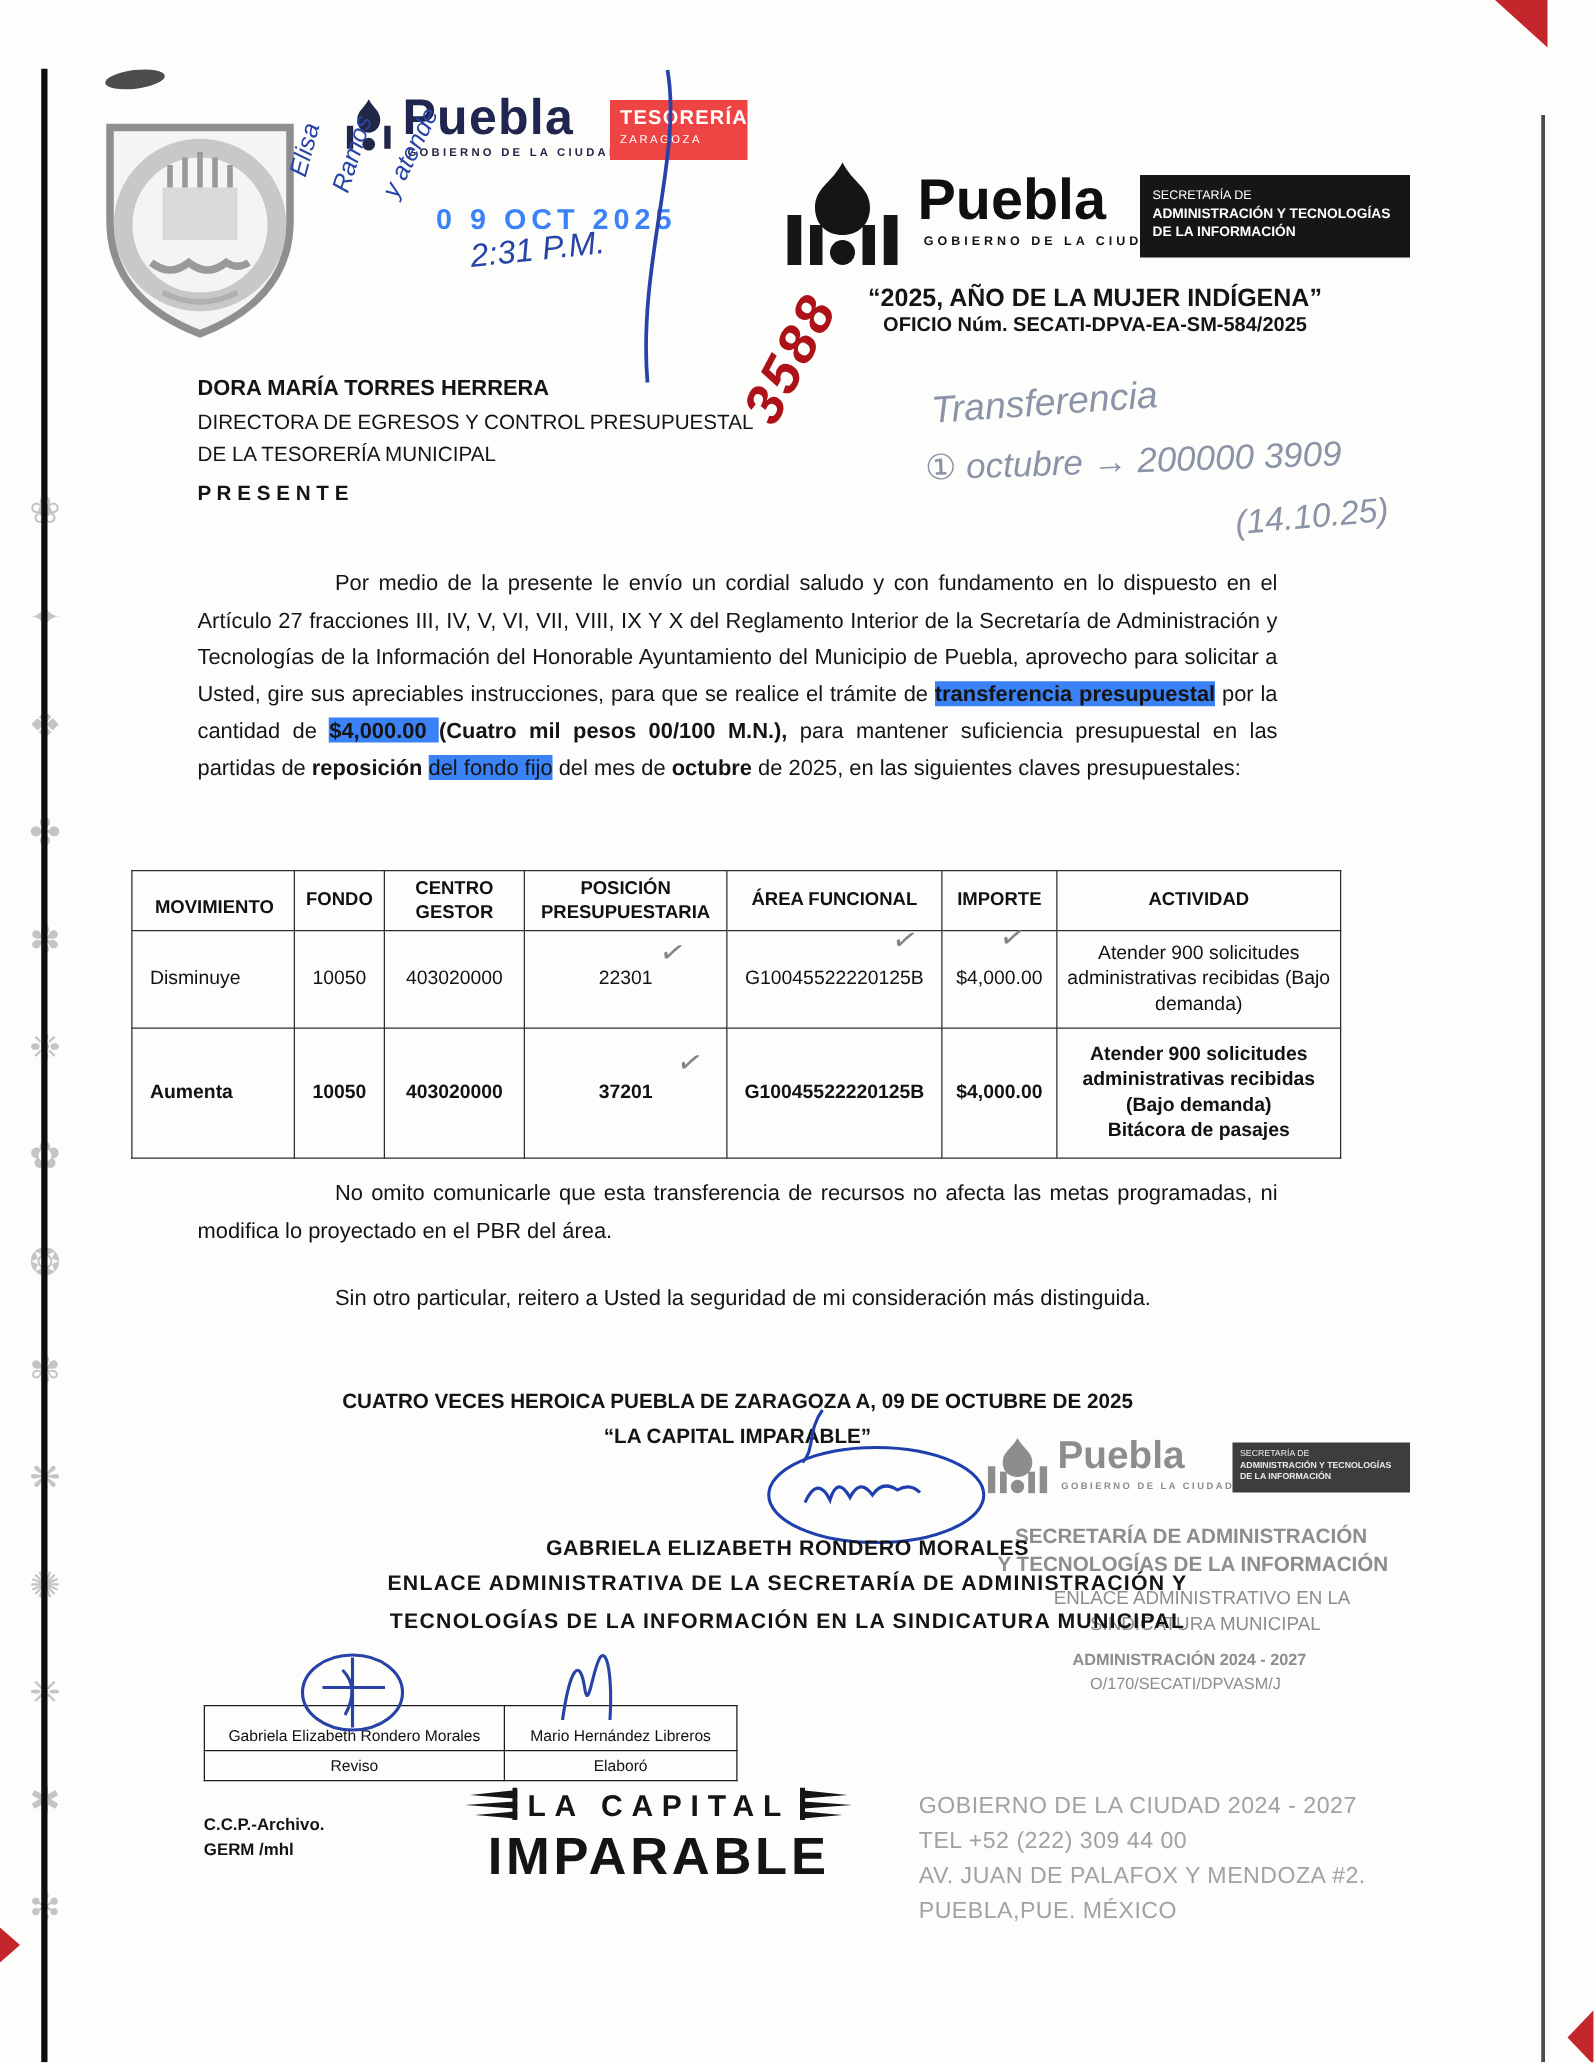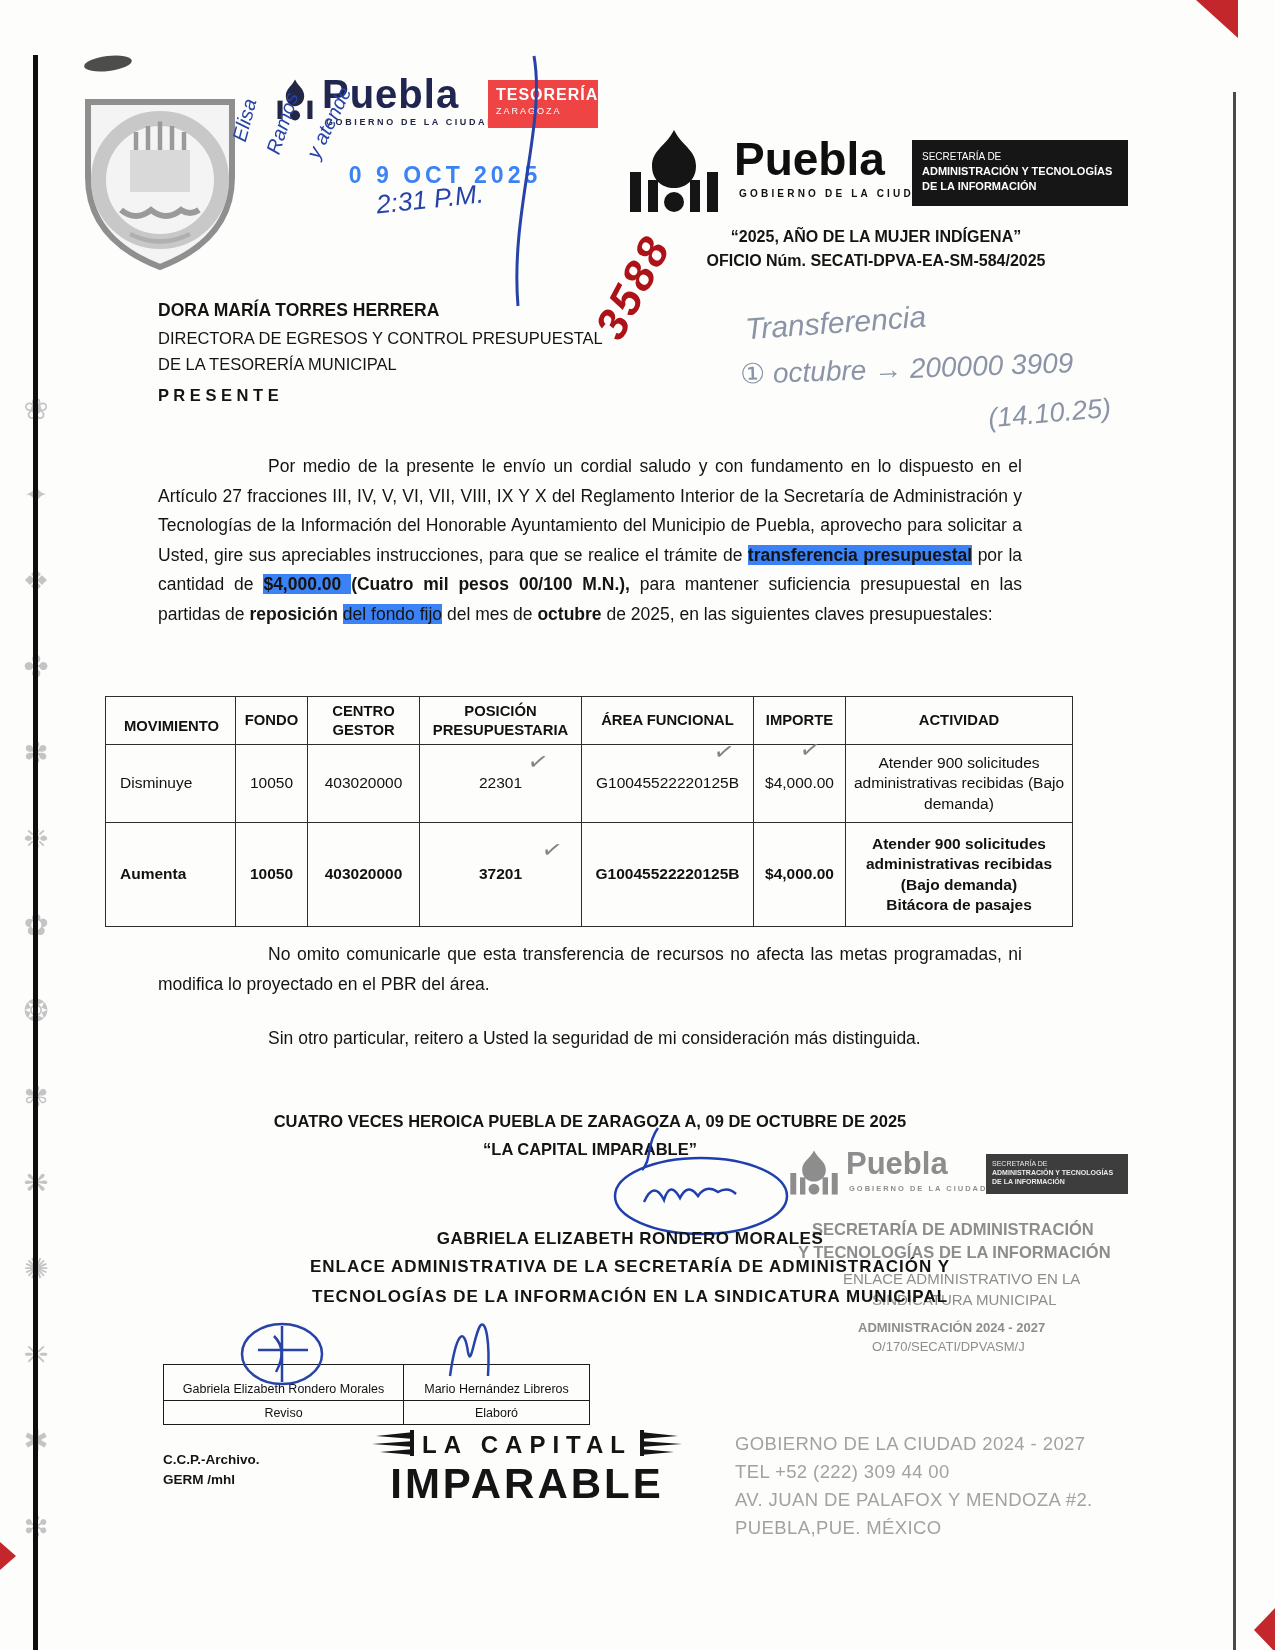--- a/index.html
+++ b/index.html
@@ -44,21 +44,21 @@
   .sp4 { font-size:11px; }
 
   .folio { left:578px; top:262px; font-size:44px; font-weight:bold; font-style:italic; color:#ad1218; letter-spacing:3px; transform:rotate(-62deg); }
 
   .hdr-brand { left:734px; top:132px; font-size:46px; font-weight:bold; color:#0f0f0f; }
   .hdr-sub { left:739px; top:188px; font-size:10px; font-weight:bold; letter-spacing:3.2px; color:#111; }
   .hdr-box { left:912px; top:140px; width:216px; height:66px; background:#161616; color:#fff; padding:9px 10px; line-height:15px; }
   .hdr-box .bl1 { font-size:10px; }
   .hdr-box .bl2 { font-size:11px; font-weight:bold; }
 
-  .slogan-line { left:630px; top:228px; width:492px; text-align:center; font-weight:bold; font-size:16px; }
+  .slogan-line { left:630px; top:228px; width:492px; text-align:center; font-weight:bold; font-size:20px; }
   .oficio-line { left:630px; top:252px; width:492px; text-align:center; font-weight:bold; font-size:16px; }
 
   .rcpt { left:158px; font-size:16.5px; }
 
   .pencil { color:#8b94a6; font-style:italic; }
 
   .bodytext { left:158px; width:864px; font-size:17.5px; line-height:29.5px; text-align:justify; }
   .indent { text-indent:110px; }
 
   

